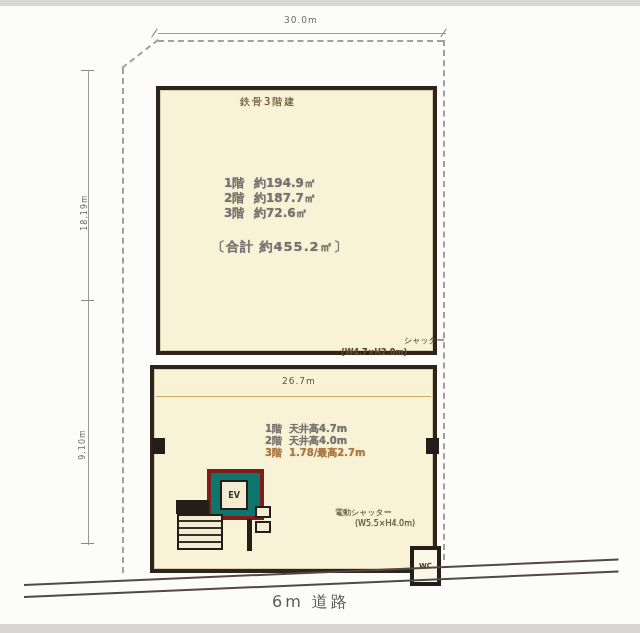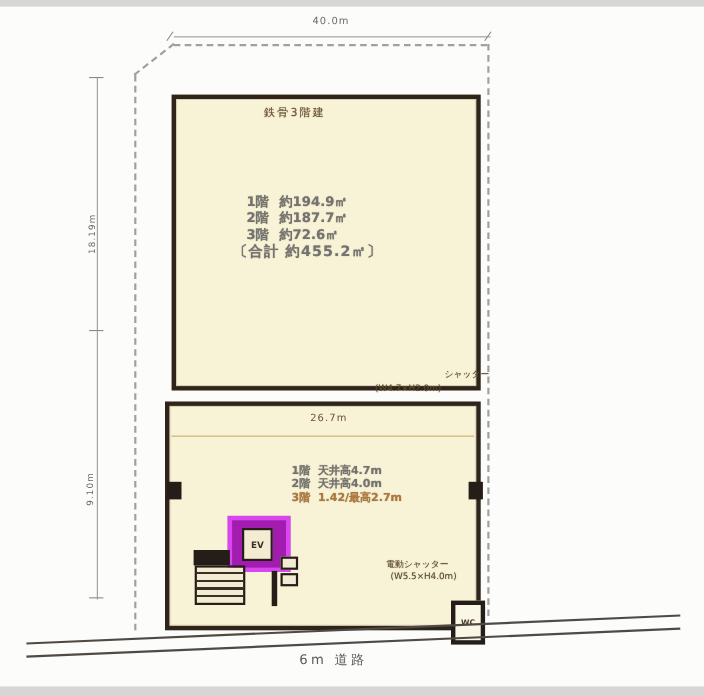--- a/index.html
+++ b/index.html
@@ -41,21 +41,21 @@
   .tiny-center{display:flex;align-items:center;justify-content:center;}
 </style>
 </head>
 <body>
 
 <div id="canvas">
 
   <div class="abs scanband" style="top:0;height:6px;"></div>
   <div class="abs scanband" style="top:624px;height:9px;"></div>
 
-  <div class="abs lbl" style="left:284px;top:15px;">40.0m</div>
+  <div class="abs lbl" style="left:284px;top:15px;">30.0m</div>
   <div class="abs dim-line-h" style="left:158px;top:33px;width:288px;"></div>
   <div class="abs dim-tick" style="left:154px;top:28px;width:1px;height:10px;transform:rotate(35deg);"></div>
   <div class="abs dim-tick" style="left:443px;top:28px;width:1px;height:10px;transform:rotate(35deg);"></div>
 
   <div class="abs dash-h" style="left:158px;top:40px;width:285px;"></div>
   <div class="abs dash-h" style="left:122px;top:67px;width:46px;transform:rotate(-37.9deg);transform-origin:left center;"></div>
   <div class="abs dash-v" style="left:122px;top:68px;height:505px;"></div>
   <div class="abs dash-v" style="left:443px;top:40px;height:520px;"></div>
 
   <div class="abs dim-line-v" style="left:88px;top:70px;height:475px;"></div>
@@ -76,64 +76,64 @@
       <div class="arearow btxt">
         <span class="fl">2階</span>
         <span>約187.7㎡</span>
       </div>
       <div class="arearow btxt">
         <span class="fl">3階</span>
         <span>約72.6㎡</span>
       </div>
     </div>
 
-    <div class="abs total btxt" style="left:52px;top:130px;">〔合計 約455.2㎡〕</div>
+    <div class="abs total btxt" style="left:52px;top:148px;">〔合計 約455.2㎡〕</div>
   </div>
 
   <div class="abs note" style="left:371px;top:335px;margin-left:33px;">シャッター</div>
-  <div class="abs note" style="left:341px;top:348px;">(W4.7×H2.0m)</div>
+  <div class="abs note" style="left:341px;top:348px;font-weight:bold;">(W4.7×H2.0m)</div>
 
   <div class="abs bld" style="left:150px;top:365px;width:287px;height:208px;">
     <div class="abs lbl" style="left:128px;top:7px;color:#6b5132;">26.7m</div>
     <div class="abs innerline" style="left:2px;top:27px;width:275px;"></div>
 
     <div class="abs" style="left:111px;top:54px;">
       <div class="ceilrow btxt">
         <span class="fl">1階</span>
         <span>天井高4.7m</span>
       </div>
       <div class="ceilrow btxt">
         <span class="fl">2階</span>
         <span>天井高4.0m</span>
       </div>
       <div class="ceilrow btxt orange">
         <span class="fl">3階</span>
-        <span>1.42/最高2.7m</span>
+        <span>1.78/最高2.7m</span>
       </div>
     </div>
 
     <div class="abs wall" style="left:-2px;top:69px;width:13px;height:16px;"></div>
     <div class="abs wall" style="left:272px;top:69px;width:13px;height:16px;"></div>
 
-    <div class="abs" style="left:53px;top:100px;width:57px;height:51px;border:4px solid #d946ef;box-sizing:border-box;background:#a21caf;">
+    <div class="abs" style="left:53px;top:100px;width:57px;height:51px;border:4px solid #7f1d1d;box-sizing:border-box;background:#0f766e;">
       <div class="abs tiny-center" style="left:9px;top:7px;width:28px;height:30px;border:2px solid #241d18;box-sizing:border-box;background:#f3ecd2;">
         <span style="font-size:8px;font-weight:bold;color:#3a2f24;">EV</span>
       </div>
     </div>
     <div class="abs wall" style="left:22px;top:131px;width:33px;height:14px;"></div>
     <div class="abs stairs" style="left:23px;top:145px;width:46px;height:36px;"></div>
     <div class="abs wall" style="left:93px;top:150px;width:5px;height:32px;"></div>
     <div class="abs comb" style="left:101px;top:137px;width:16px;height:12px;"></div>
     <div class="abs comb" style="left:101px;top:152px;width:16px;height:12px;"></div>
 
     <div class="abs smallroom tiny-center" style="left:256px;top:136px;width:31px;height:40px;">
       <span style="font-size:7px;font-weight:bold;color:#4a3a28;">WC</span>
     </div>
   </div>
 
-  <div class="abs note" style="left:351px;top:507px;">電動シャッター</div>
+  <div class="abs note" style="left:335px;top:507px;">電動シャッター</div>
   <div class="abs note" style="left:327px;top:519px;margin-left:28px;">(W5.5×H4.0m)</div>
 
   <div class="abs roadline" style="left:24px;top:584px;width:595px;height:2px;transform:rotate(-2.45deg);"></div>
   <div class="abs roadline" style="left:24px;top:596px;width:595px;height:2px;transform:rotate(-2.45deg);"></div>
-  <div class="abs lbl" style="left:272px;top:592px;font-size:12px;letter-spacing:3px;color:#5a5a58;">6m 道路</div>
+  <div class="abs lbl" style="left:272px;top:592px;font-size:16px;letter-spacing:3px;color:#5a5a58;">6m 道路</div>
 
 </div>
 
 </body></html>

